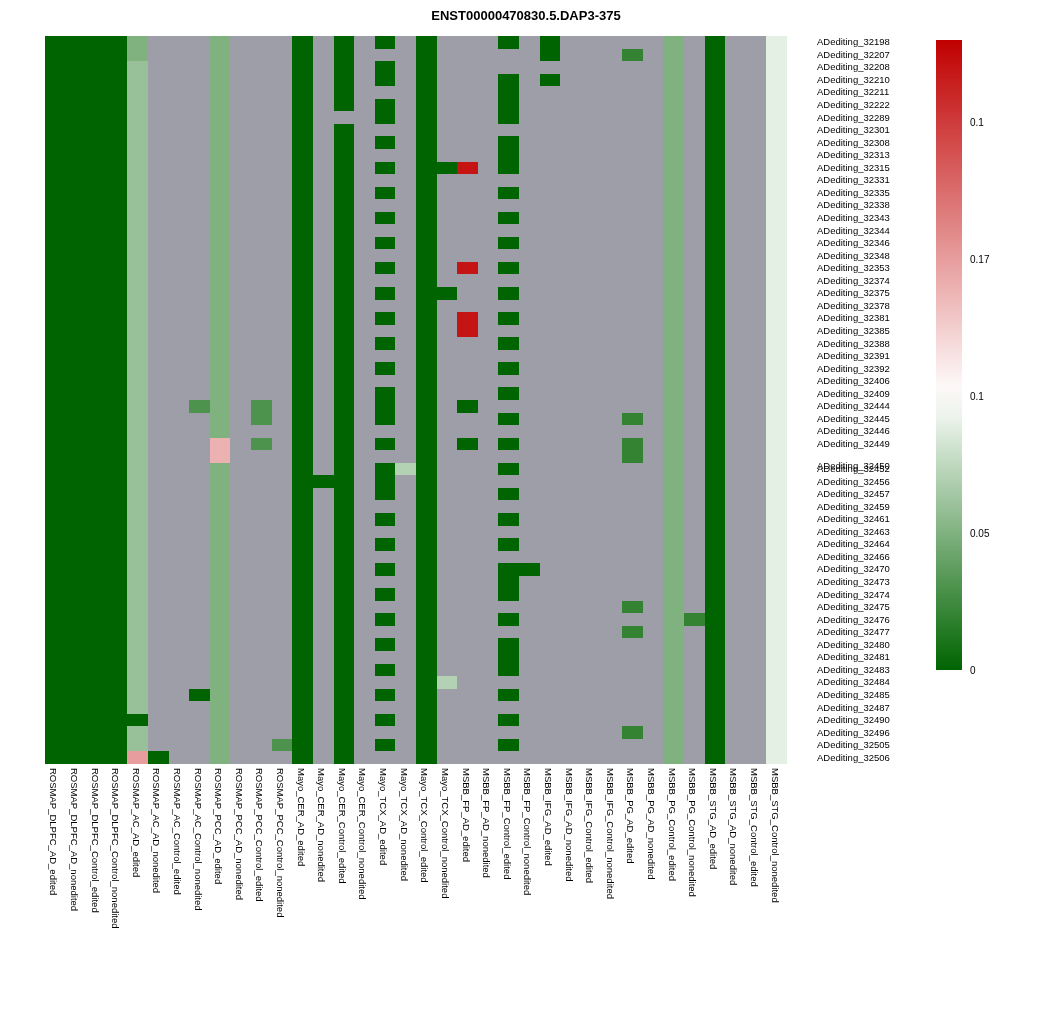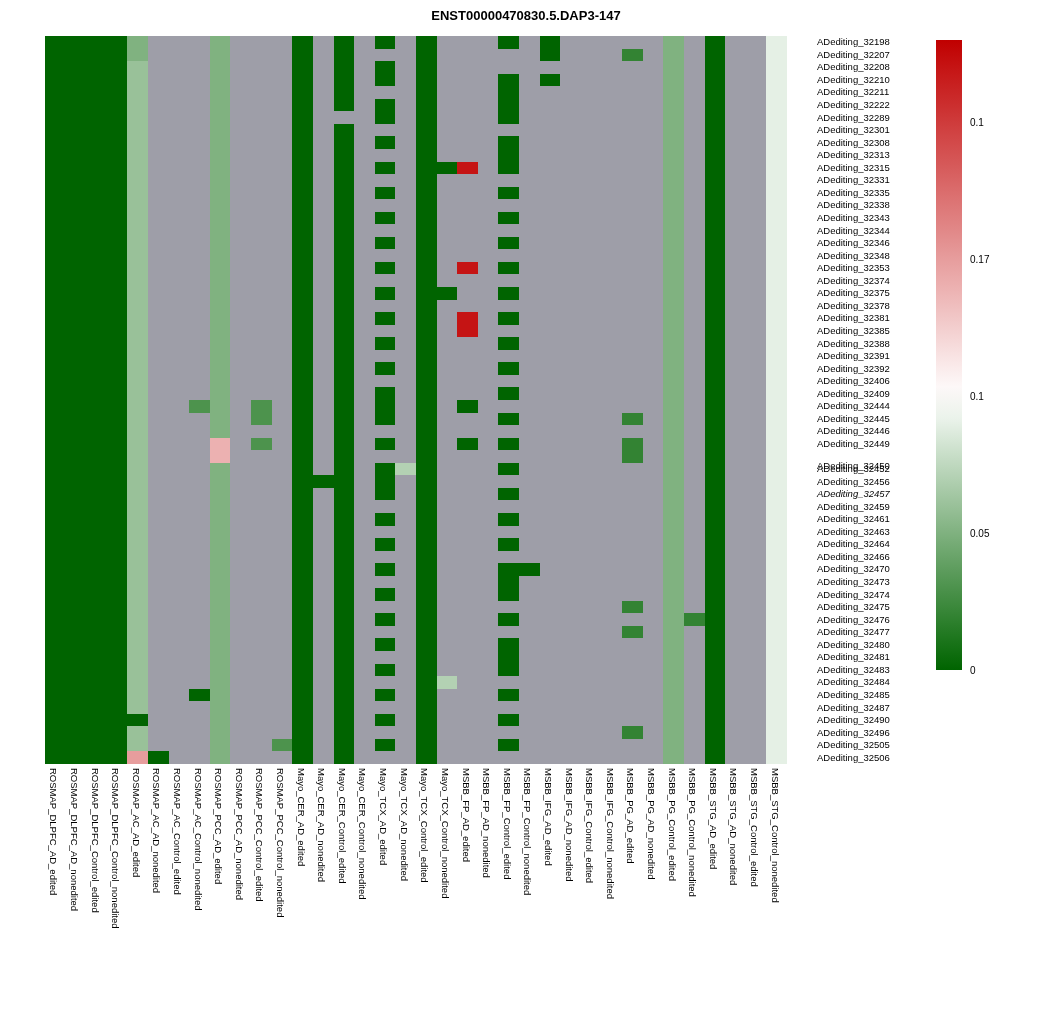--- a/index.html
+++ b/index.html
@@ -12,21 +12,21 @@
   .rowlab{position:absolute;left:25px;font-size:9.5px;color:#000;white-space:nowrap;line-height:9px;}
   #collabels{position:absolute;left:45px;top:768px;width:742px;height:230px;}
   .collab{position:absolute;top:0;transform-origin:left top;transform:rotate(90deg);font-size:9.5px;color:#000;white-space:nowrap;}
   #legend{position:absolute;left:936px;top:40px;width:110px;height:640px;}
   #legendbar{position:absolute;left:0;top:0;width:26px;height:630px;}
   .legtick{position:absolute;left:34px;font-size:10px;color:#000;transform:translateY(-50%);}
 </style>
 </head>
 <body>
 
-<div id="title">ENST00000470830.5.DAP3-147</div>
+<div id="title">ENST00000470830.5.DAP3-375</div>
 
 <div id="plot">
   <div id="grid" style="grid-template-columns: repeat(36, 1fr); grid-template-rows: repeat(58, 1fr);">
       <div class="cell" style="background: rgb(0, 100, 0);"></div>
       <div class="cell" style="background: rgb(0, 100, 0);"></div>
       <div class="cell" style="background: rgb(0, 100, 0);"></div>
       <div class="cell" style="background: rgb(0, 100, 0);"></div>
       <div class="cell" style="background: rgb(128, 178, 128);"></div>
       <div class="cell" style="background: rgb(158, 158, 168);"></div>
       <div class="cell" style="background: rgb(158, 158, 168);"></div>
@@ -2144,21 +2144,21 @@
     <div class="rowlab" style="top: 327.621px;">ADediting_32392</div>
     <div class="rowlab" style="top: 340.172px;">ADediting_32406</div>
     <div class="rowlab" style="top: 352.724px;">ADediting_32409</div>
     <div class="rowlab" style="top: 365.276px;">ADediting_32444</div>
     <div class="rowlab" style="top: 377.828px;">ADediting_32445</div>
     <div class="rowlab" style="top: 390.379px;">ADediting_32446</div>
     <div class="rowlab" style="top: 402.931px;">ADediting_32449</div>
     <div class="rowlab" style="top: 425px;">ADediting_32450</div>
     <div class="rowlab" style="top: 428.034px;">ADediting_32452</div>
     <div class="rowlab" style="top: 440.586px;">ADediting_32456</div>
-    <div class="rowlab" style="top: 453.138px; font-style: italic;">ADediting_32457</div>
+    <div class="rowlab" style="top: 453.138px;">ADediting_32457</div>
     <div class="rowlab" style="top: 465.69px;">ADediting_32459</div>
     <div class="rowlab" style="top: 478.241px;">ADediting_32461</div>
     <div class="rowlab" style="top: 490.793px;">ADediting_32463</div>
     <div class="rowlab" style="top: 503.345px;">ADediting_32464</div>
     <div class="rowlab" style="top: 515.897px;">ADediting_32466</div>
     <div class="rowlab" style="top: 528.448px;">ADediting_32470</div>
     <div class="rowlab" style="top: 541px;">ADediting_32473</div>
     <div class="rowlab" style="top: 553.552px;">ADediting_32474</div>
     <div class="rowlab" style="top: 566.103px;">ADediting_32475</div>
     <div class="rowlab" style="top: 578.655px;">ADediting_32476</div>

